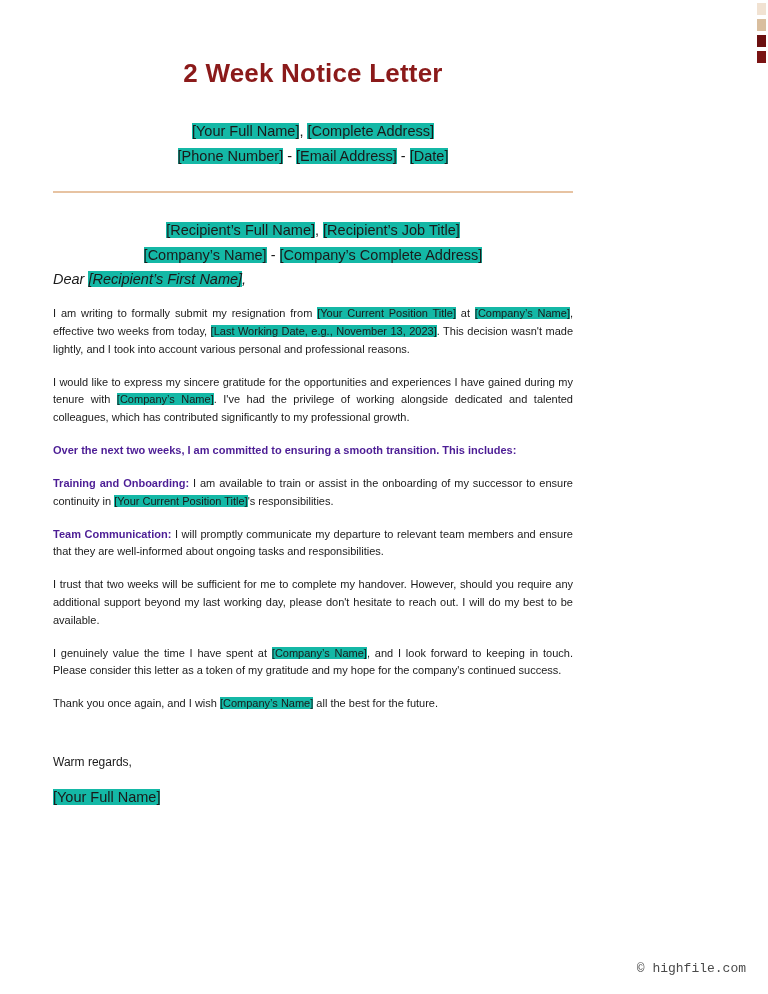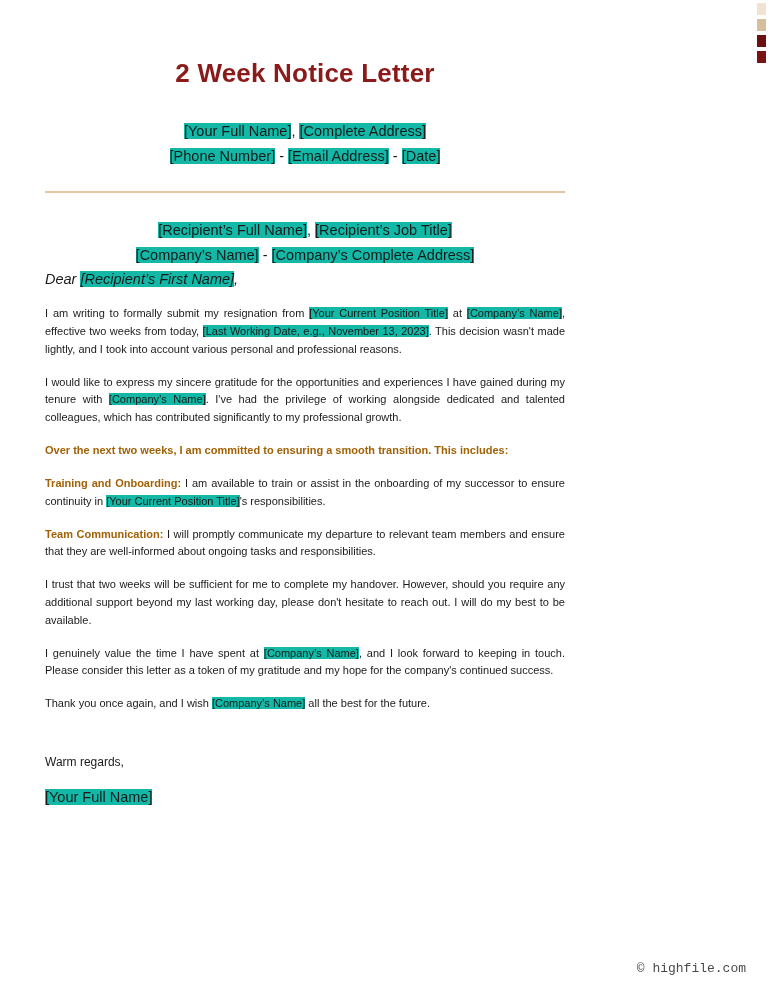--- a/index.html
+++ b/index.html
@@ -29,21 +29,21 @@
     width: 11px;
     height: 14px;
     margin-bottom: 2px;
     border: 1px solid #ffffff;
     box-sizing: border-box;
   }
 
   
   .page {
     position: absolute;
-    left: 0;
+    left: 8px;
     top: 0;
     width: 610px;
     height: 994px;
     box-sizing: border-box;
     padding: 0 45px;
   }
 
   .doc-title {
     margin: 0;
     padding-top: 58px;
@@ -90,21 +90,21 @@
     text-align: justify;
     text-justify: inter-word;
   }
 
   .para.lead-bold {
     text-align: left;
   }
 
   .para b, .para strong {
     font-weight: bold;
-    color: #a16207;
+    color: #4c1d95;
   }
 
   .signoff {
     margin-top: 40px;
     font-size: 12px;
     line-height: 1.55;
   }
   .signline {
     margin-top: 14px;
     font-size: 14.5px;

